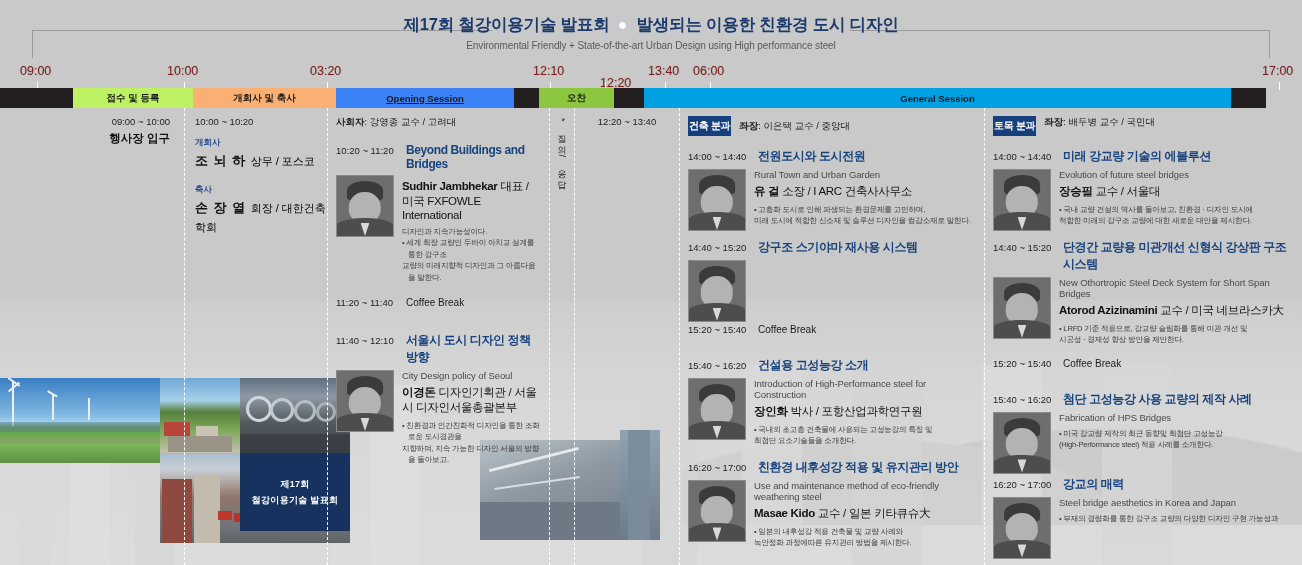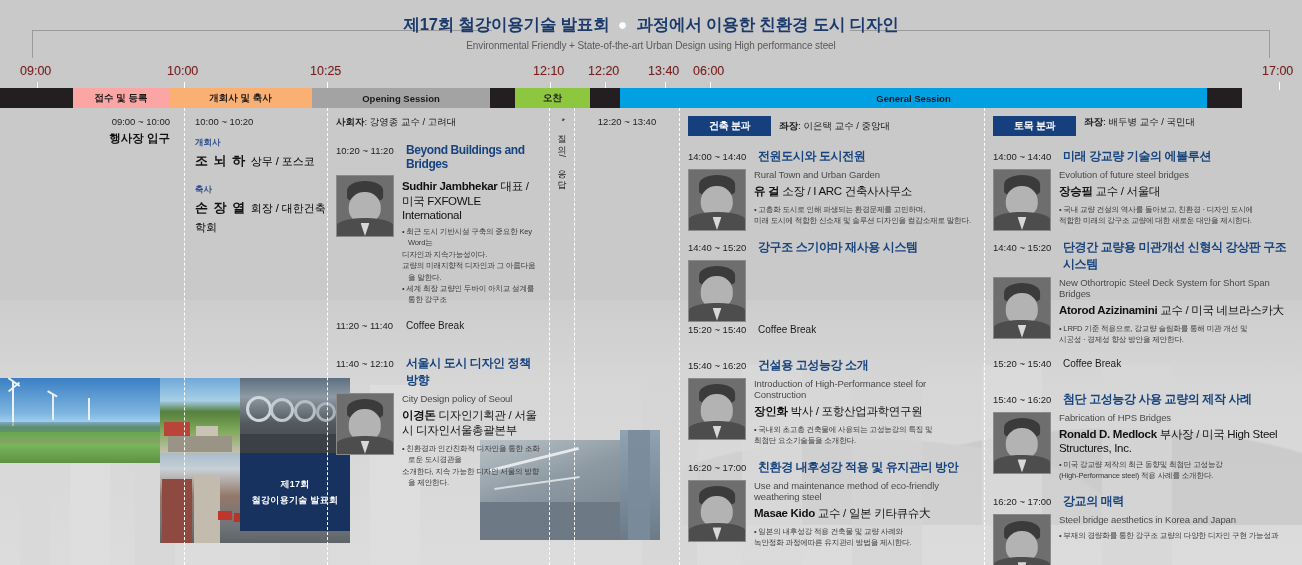--- a/index.html
+++ b/index.html
@@ -81,21 +81,21 @@
   .ttl-en { font-size:9.5px; color:#4a4a4a; letter-spacing:-.1px; }
   .spk { font-size:11.5px; color:#111; letter-spacing:-.3px; }
   .spk b { font-weight:bold; }
   .bullets { font-size:7.6px; color:#3a3a3a; line-height:1.5; letter-spacing:-.2px; }
   .bullets div { padding-left:6px; text-indent:-6px; }
   .coffee { font-size:10px; color:#1a1a1a; }
 
   .chair { font-size:9.5px; color:#1a1a1a; }
   .chair b { font-weight:bold; }
   .badge { display:inline-block; background:#163f7d; color:#fff; font-size:10px;
-    font-weight:bold; padding:3px 21px; letter-spacing:-.3px; }
+    font-weight:bold; padding:3px 1px; letter-spacing:-.3px; }
 
   .portrait { width:58px; height:62px; float:left; margin:0 8px 2px 0;
     background:#6e6e6e; filter:grayscale(1); position:relative; overflow:hidden;
     border:1px solid #8a8a8a; }
   .portrait .face { position:absolute; left:50%; top:26%; transform:translateX(-50%);
     width:58%; height:52%; border-radius:48% 48% 44% 44%; background:#b3b3b3; }
   .portrait .hair { position:absolute; left:50%; top:9%; transform:translateX(-50%);
     width:64%; height:32%; border-radius:50% 50% 20% 20%; background:#3b3b3b; }
   .portrait .body { position:absolute; left:50%; bottom:0; transform:translateX(-50%);
     width:102%; height:30%; border-radius:46% 46% 0 0; background:#4d4d4d; }
@@ -197,54 +197,54 @@
 
 <div id="header">
   <div class="hdr-line l"></div>
   <div class="hdr-line r"></div>
   <div class="hdr-vert" id="hv-l"></div>
   <div class="hdr-vert" id="hv-r"></div>
   <div id="title-wrap">
     <div id="main-title">
       <span>제17회 철강이용기술 발표회</span>
       <span class="title-dot"></span>
-      <span>과정에서 이용한 친환경 도시  디자인</span>
+      <span>발생되는 이용한 친환경 도시  디자인</span>
     </div>
     <div id="sub-title">Environmental Friendly + State-of-the-art Urban Design using High performance steel</div>
   </div>
 </div>
 
 <div id="ruler">
     <div class="tick" style="left: 20px;">09:00</div>
     <div class="tickline" style="left: 37px;"></div>
     <div class="tick" style="left: 167px;">10:00</div>
     <div class="tickline" style="left: 184px;"></div>
-    <div class="tick" style="left: 310px;">10:25</div>
+    <div class="tick" style="left: 310px;">03:20</div>
     <div class="tickline" style="left: 327px;"></div>
     <div class="tick" style="left: 533px;">12:10</div>
     <div class="tickline" style="left: 550px;"></div>
-    <div class="tick" style="left: 588px;">12:20</div>
+    <div class="tick" style="left: 600px; margin-top: 12px;">12:20</div>
     <div class="tickline" style="left: 605px;"></div>
     <div class="tick" style="left: 648px;">13:40</div>
     <div class="tickline" style="left: 665px;"></div>
     <div class="tick" style="left: 693px;">06:00</div>
     <div class="tickline" style="left: 710px;"></div>
     <div class="tick" style="left: 1262px;">17:00</div>
     <div class="tickline" style="left: 1279px;"></div>
   </div>
 
 <div id="colorbar">
     <div class="seg" style="width: 73px; background: rgb(35, 31, 32);"></div>
-    <div class="seg" style="width: 96px; background: #fca5a5;">
+    <div class="seg" style="width: 120px; background: #bef264;">
       <span>접수 및 등록</span>
     </div>
     <div class="seg" style="width: 143px; background: rgb(249, 176, 114);">
       <span>개회사 및 축사</span>
     </div>
-    <div class="seg" style="width: 178px; background: #a3a3a3;">
+    <div class="seg" style="width: 178px; background: #3b82f6; text-decoration: underline;">
       <span>Opening Session</span>
     </div>
     <div class="seg" style="width: 25px; background: rgb(35, 31, 32);"></div>
     <div class="seg" style="width: 75px; background: rgb(141, 198, 63);">
       <span>오찬</span>
     </div>
     <div class="seg" style="width: 30px; background: rgb(35, 31, 32);"></div>
     <div class="seg" style="width: 587px; background: rgb(0, 160, 227);">
       <span>General  Session</span>
     </div>
@@ -298,24 +298,23 @@
               <div class="portrait">
                 <div class="hair"></div>
                 <div class="face"></div>
                 <div class="body"></div>
                 <div class="coll"></div>
               </div>
               <div style="overflow:hidden">
                 <div class="spk" style="margin-top:4px"><b>Sudhir Jambhekar</b> <span>대표 /</span></div>
                 <div class="spk">미국 FXFOWLE International</div>
                 <div class="bullets" style="margin-top:5px">
-                  <div>• 최근 도시 기반시설 구축의 중요한  Key Word는</div>
                   <div>   디자인과 지속가능성이다.</div>
+                  <div>• 세계 최장 교량인 두바이 아치교 설계를 통한 강구조</div>
                   <div>   교량의 미래지향적 디자인과 그 아름다움을 말한다.</div>
-                  <div>• 세계 최장 교량인 두바이 아치교 설계를 통한 강구조</div>
                 </div>
               </div>
             </div>
           </div>
           <div class="item" style="margin-bottom: 24px;">
             <div class="row">
               <span class="tline" style="min-width:62px">11:20 ~ 11:40</span>
               <span class="coffee">Coffee Break</span>
             </div>
           </div>
@@ -329,21 +328,21 @@
                 <div class="hair"></div>
                 <div class="face"></div>
                 <div class="body"></div>
                 <div class="coll"></div>
               </div>
               <div style="overflow:hidden">
                 <div class="ttl-en">City Design policy of Seoul</div>
                 <div class="spk" style="margin-top:4px"><b>이경돈</b> <span>디자인기획관 / 서울시 디자인서울총괄본부</span></div>
                 <div class="bullets" style="margin-top:5px">
                   <div>• 친환경과 인간친화적 디자인을 통한 조화로운 도시경관을</div>
-                  <div>   소개한다, 지속 가능한 디자인 서울의 방향을 제안한다.</div>
+                  <div>   지향하며, 지속 가능한 디자인 서울의 방향을 돌아보고.</div>
                 </div>
               </div>
             </div>
           </div>
         </div>
     </div>
   </div>
 
   <div class="col" id="cqa">
     <div id="qa-text">* 질의 / 응답</div>
@@ -518,21 +517,20 @@
             </div>
             <div style="margin-top:4px">
               <div class="portrait">
                 <div class="hair"></div>
                 <div class="face"></div>
                 <div class="body"></div>
                 <div class="coll"></div>
               </div>
               <div style="overflow:hidden">
                 <div class="ttl-en">Fabrication of HPS Bridges</div>
-                <div class="spk" style="margin-top:4px"><b>Ronald D. Medlock</b> <span>부사장 / 미국 High Steel Structures, Inc.</span></div>
                 <div class="bullets" style="margin-top:5px">
                   <div>• 미국 강교량 제작의 최근 동향및 최첨단 고성능강</div>
                   <div>   (High-Performance steel) 적용 사례를 소개한다.</div>
                 </div>
               </div>
             </div>
           </div>
           <div class="item" style="margin-bottom: 12px;">
             <div class="row" style="align-items:baseline">
               <span class="tline" style="min-width:62px">16:20 ~ 17:00</span>

